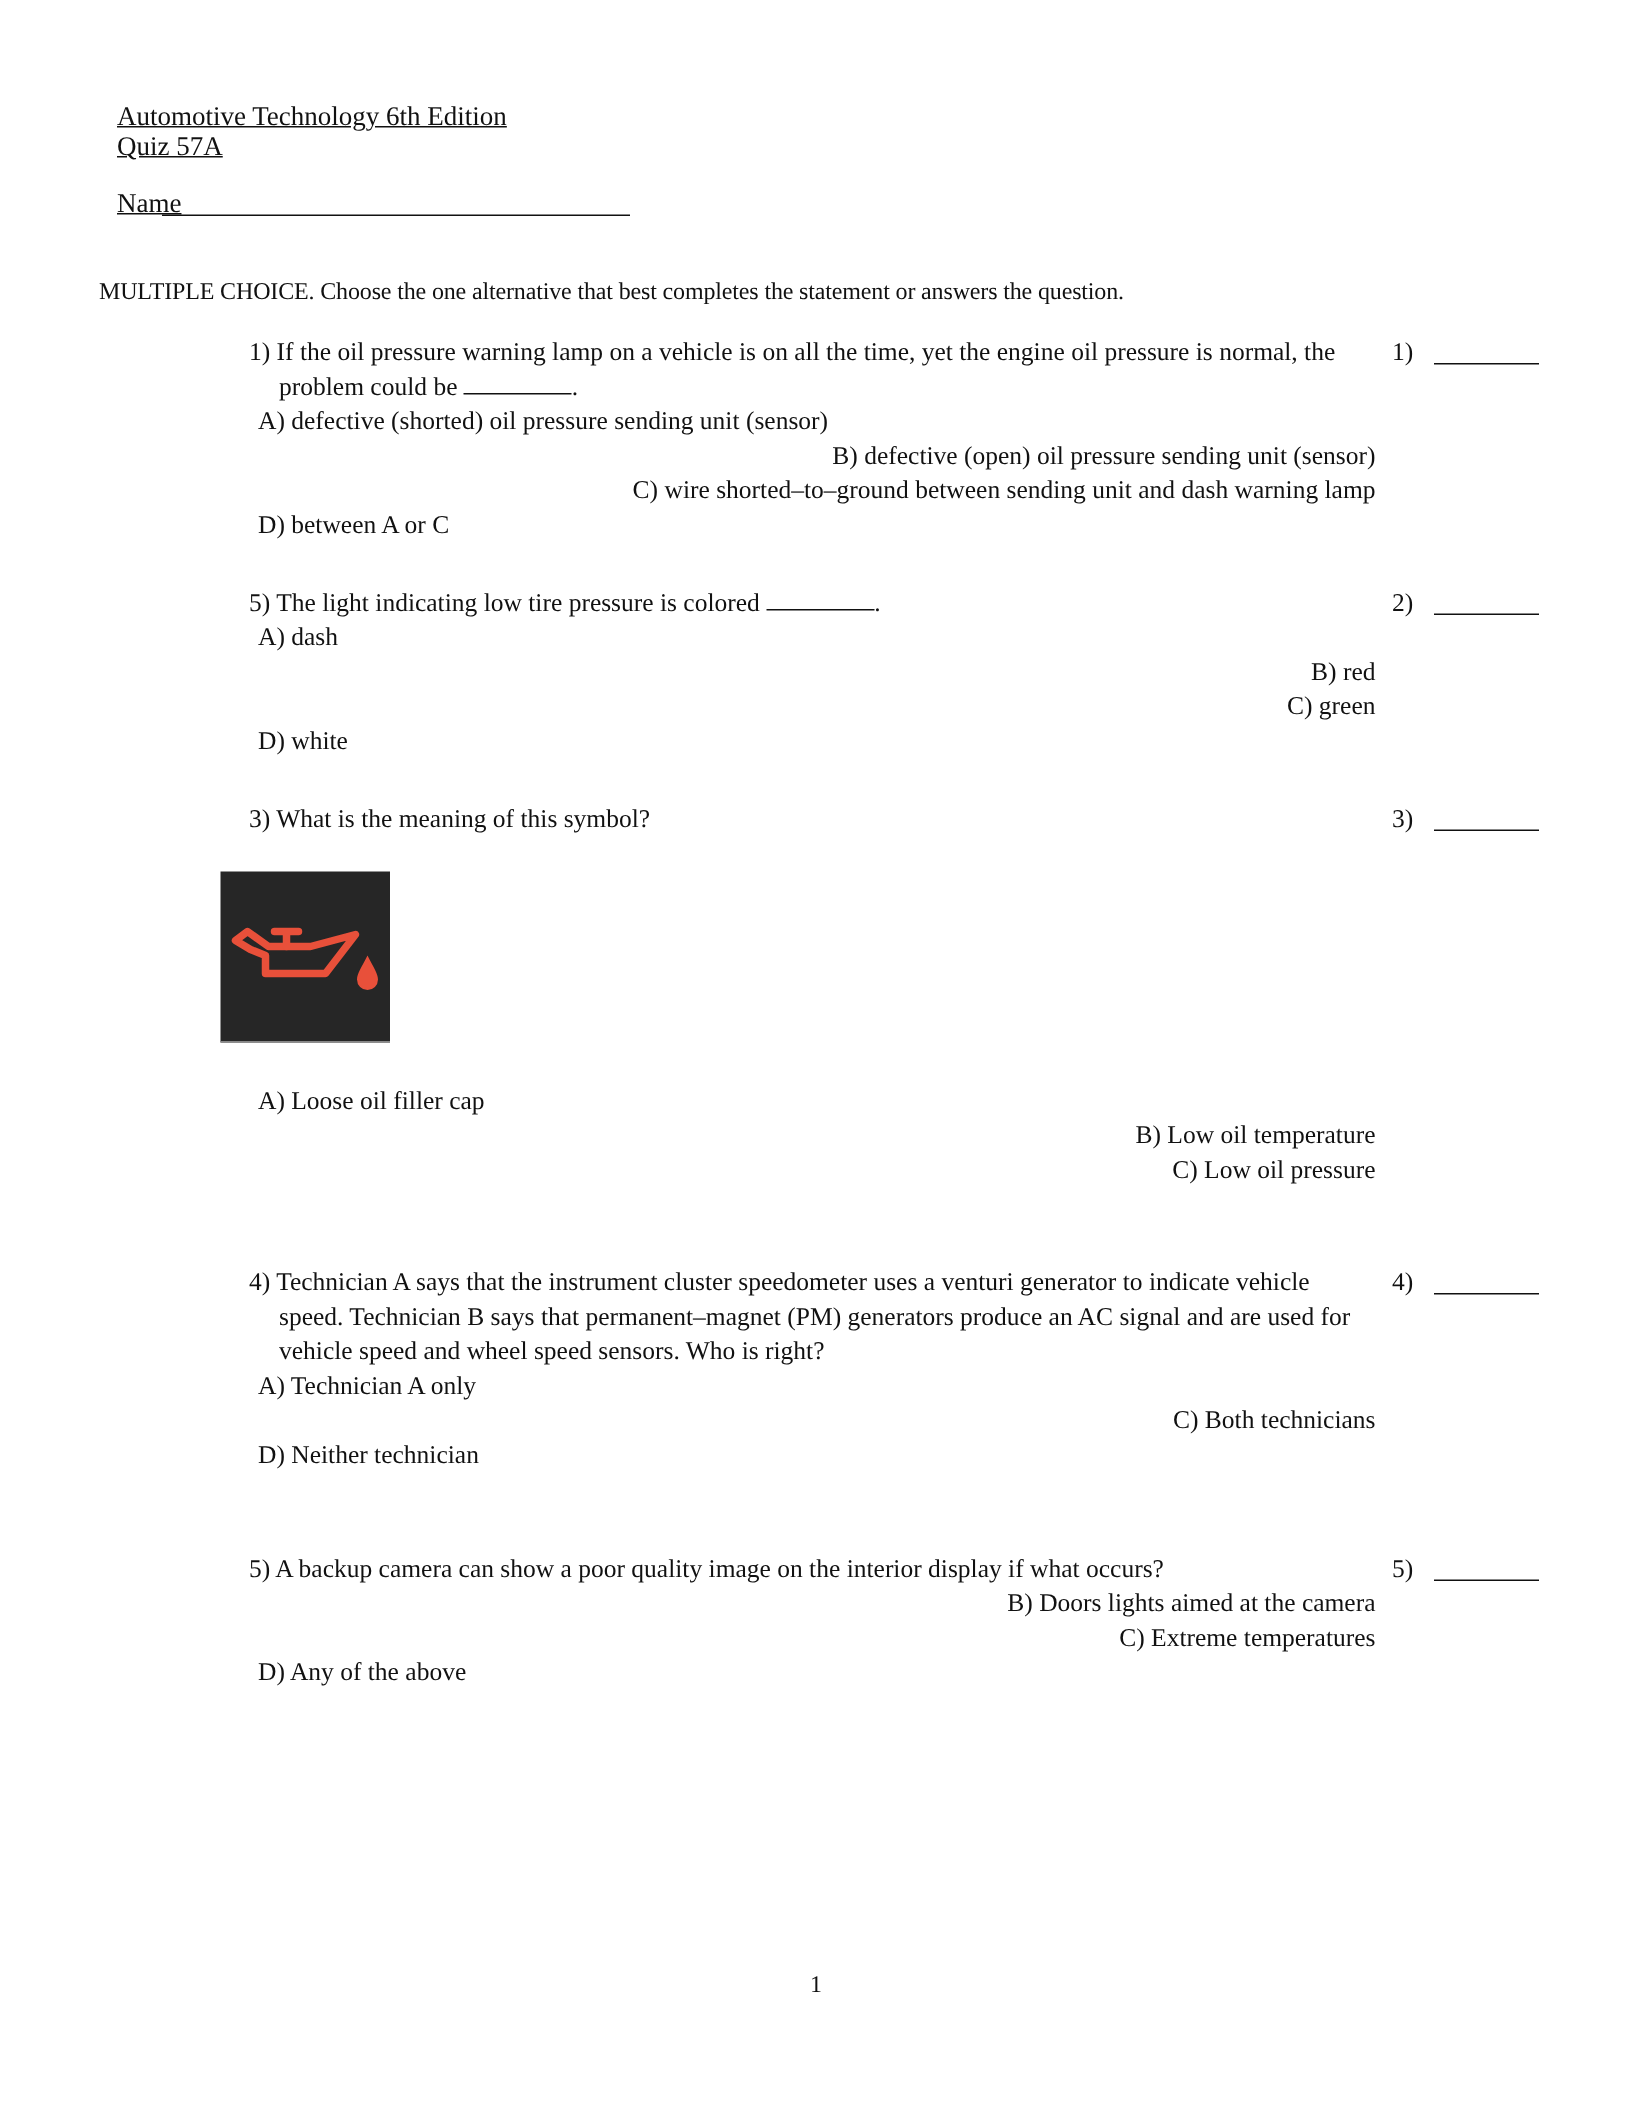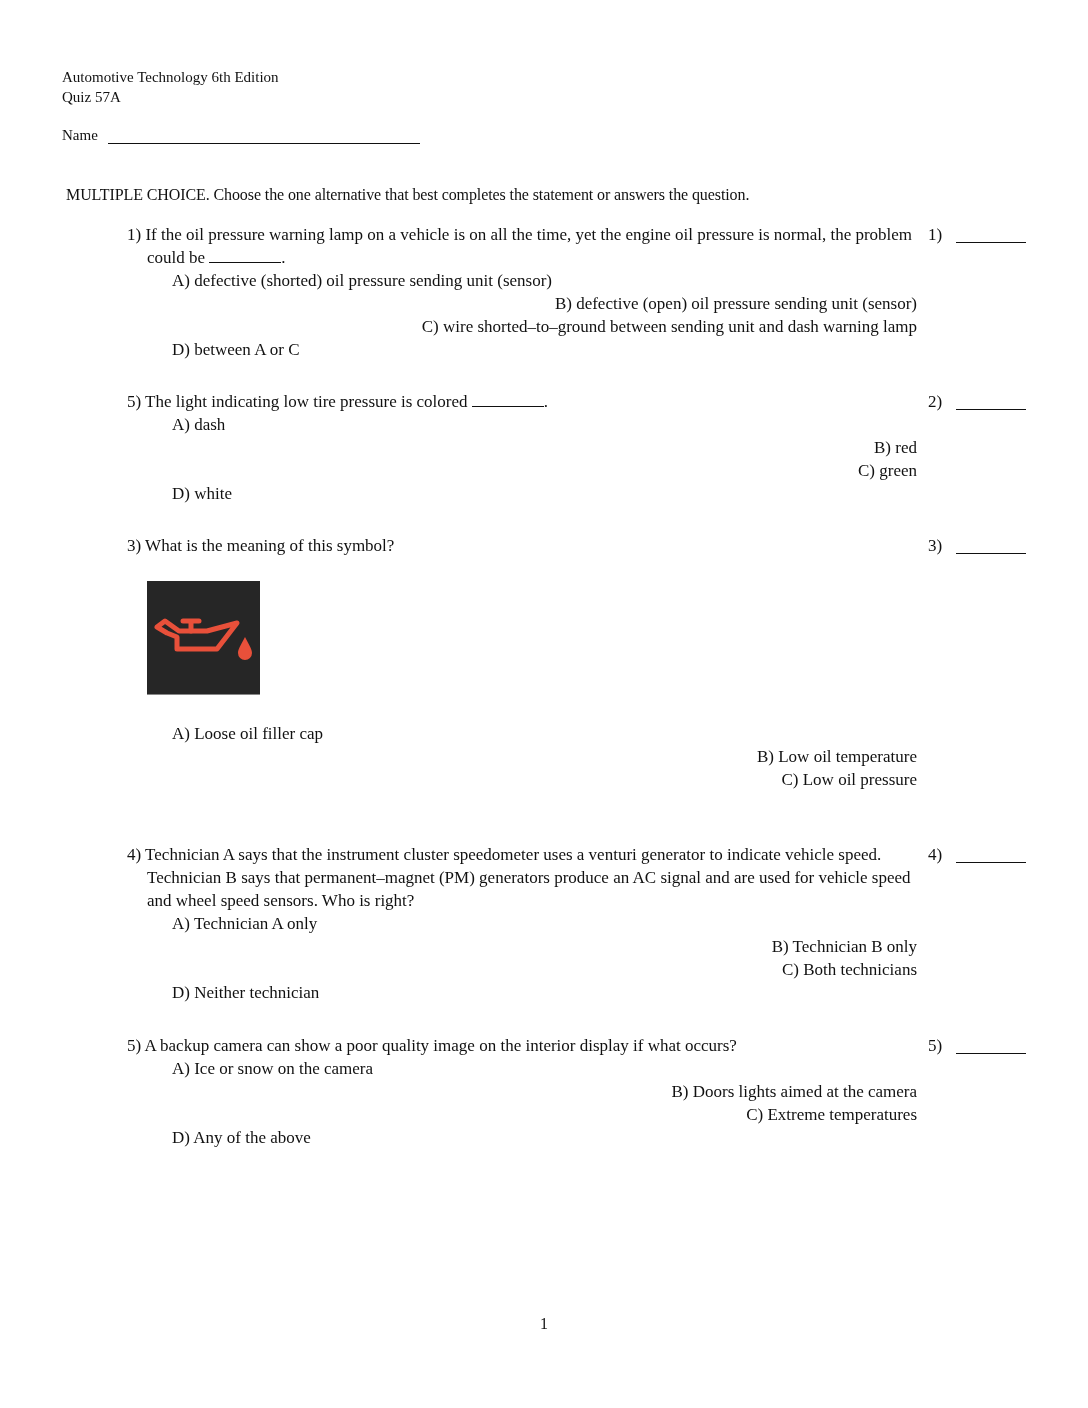--- a/index.html
+++ b/index.html
@@ -1,30 +1,30 @@
 <!DOCTYPE html>
 <html><head>
   <meta charset="utf-8">
   <style>
     html, body { margin: 0; padding: 0; background: #ffffff; }
     body {
       width: 1088px; height: 1408px; position: relative; overflow: hidden;
       font-family: "Liberation Serif", "DejaVu Serif", serif; color: #111;
     }
-    .hdr { position: absolute; left: 62px; font-size: 15px; line-height: 20px; }
+    .hdr { position: absolute; left: 78px; font-size: 18px; line-height: 20px; text-decoration: underline; }
     .name-line {
       position: absolute; left: 108px; top: 143px; width: 312px;
       border-bottom: 1px solid #111;
     }
     .instr {
       position: absolute; left: 66px; top: 186px; font-size: 16px; font-weight: normal;
       letter-spacing: -0.1px;
     }
     .q { position: absolute; left: 127px; width: 790px; font-size: 17px; line-height: 23px; }
-    .q .stem { padding-left: 20px; text-indent: -20px; }
+    .q .stem { padding-left: 20px; text-indent: -20px; margin-left: 39px; }
     .q .opt { padding-left: 45px; }
     .q .optB, .q .optC { padding-left: 48px; text-align: right; }
     .anum { position: absolute; left: 928px; font-size: 17px; line-height: 23px; }
     .aline { position: absolute; left: 956px; width: 70px; border-bottom: 1.5px solid #111; }
     .blank { display: inline-block; width: 72px; border-bottom: 1px solid #111; height: 14px; vertical-align: baseline; }
     .symbol {
       position: absolute; left: 147px; top: 581px; width: 113px; height: 113px;
       background: #262626; border-bottom: 1px solid #888;
     }
     .page-num { position: absolute; left: 540px; top: 1315px; font-size: 16px; }
@@ -77,30 +77,28 @@
 
 <div class="q" style="top:722px">
   <div class="opt">A) Loose oil filler cap</div>
   <div class="opt optB">B) Low oil temperature</div>
   <div class="opt optC">C) Low oil pressure</div>
 </div>
 
 <div class="q" style="top:843px">
   <div class="stem">4) Technician A says that the instrument cluster speedometer uses a venturi generator to indicate vehicle speed. Technician B says that permanent–magnet (PM) generators produce an AC signal and are used for vehicle speed and wheel speed sensors. Who is right?</div>
   <div class="opt">A) Technician A only</div>
-  <div class="opt optB">B) Technician B only</div>
   <div class="opt optC">C) Both technicians</div>
   <div class="opt">D) Neither technician</div>
 </div>
 <div class="anum" style="top:843px">4)</div>
 <div class="aline" style="top:862px"></div>
 
 <div class="q" style="top:1034px">
   <div class="stem">5) A backup camera can show a poor quality image on the interior display if what occurs?</div>
-  <div class="opt">A) Ice or snow on the camera</div>
   <div class="opt optB">B) Doors lights aimed at the camera</div>
   <div class="opt optC">C) Extreme temperatures</div>
   <div class="opt">D) Any of the above</div>
 </div>
 <div class="anum" style="top:1034px">5)</div>
 <div class="aline" style="top:1053px"></div>
 
 <div class="page-num">1</div>
 
 </body></html>

